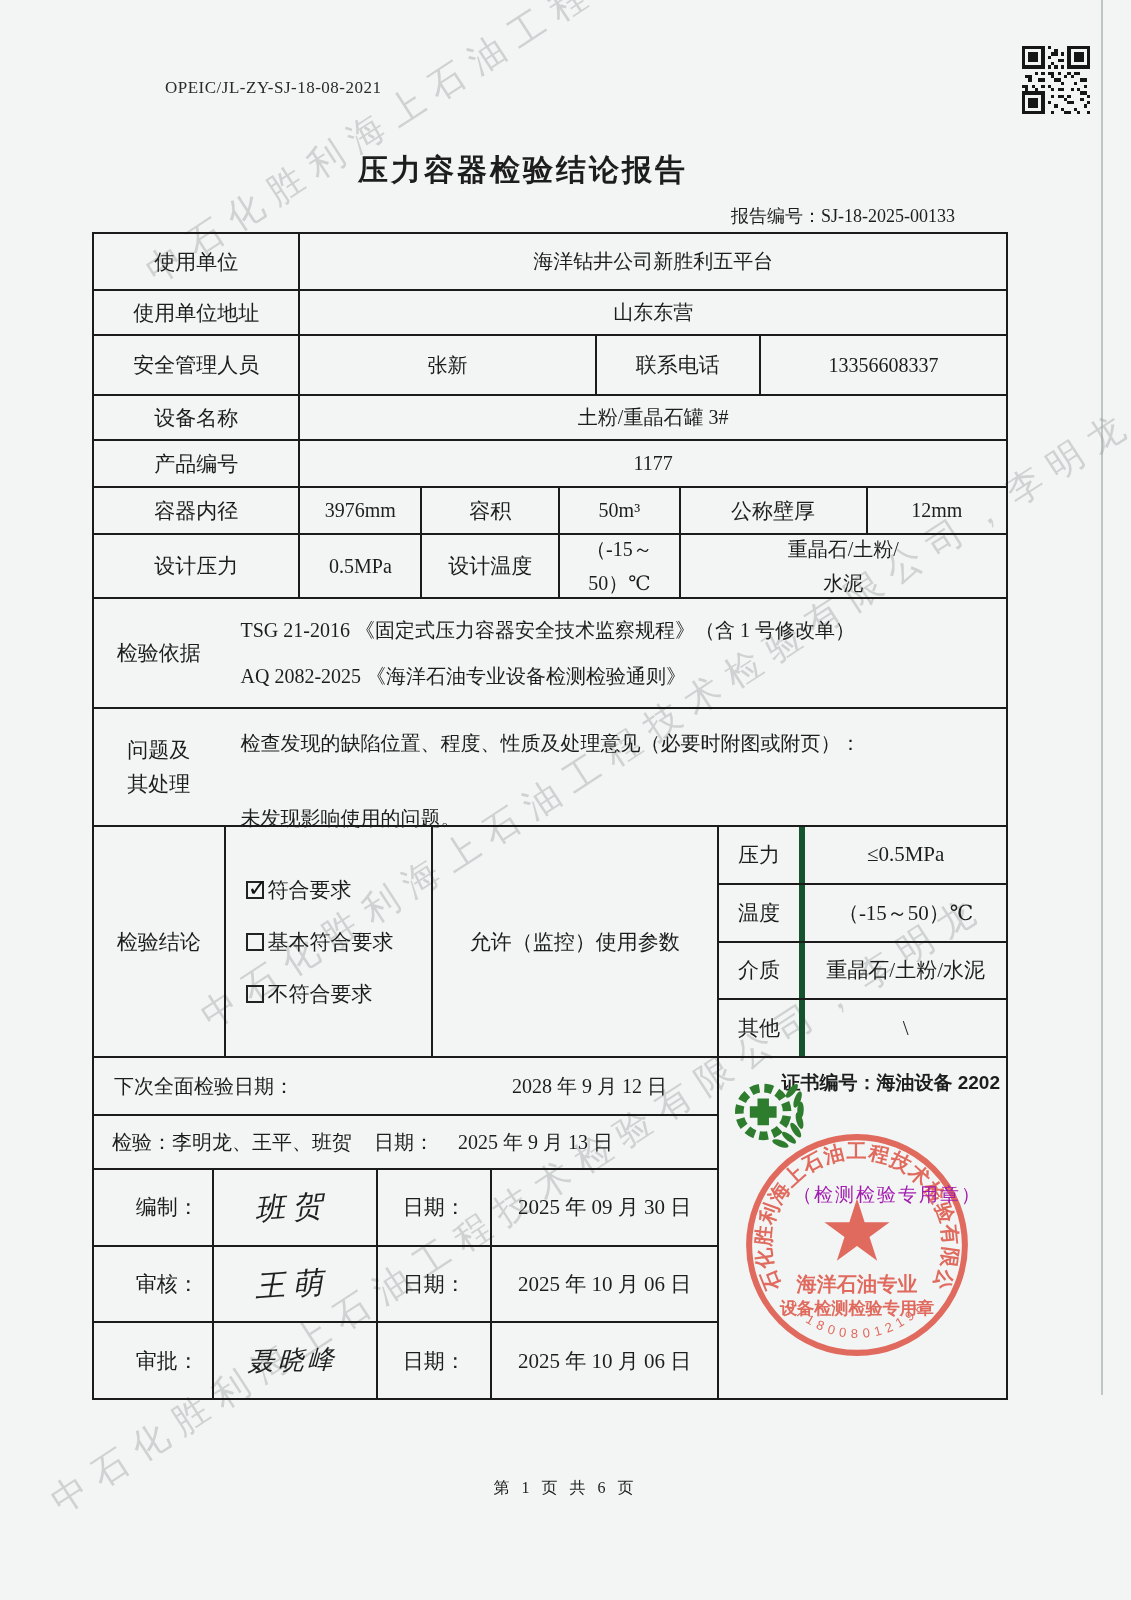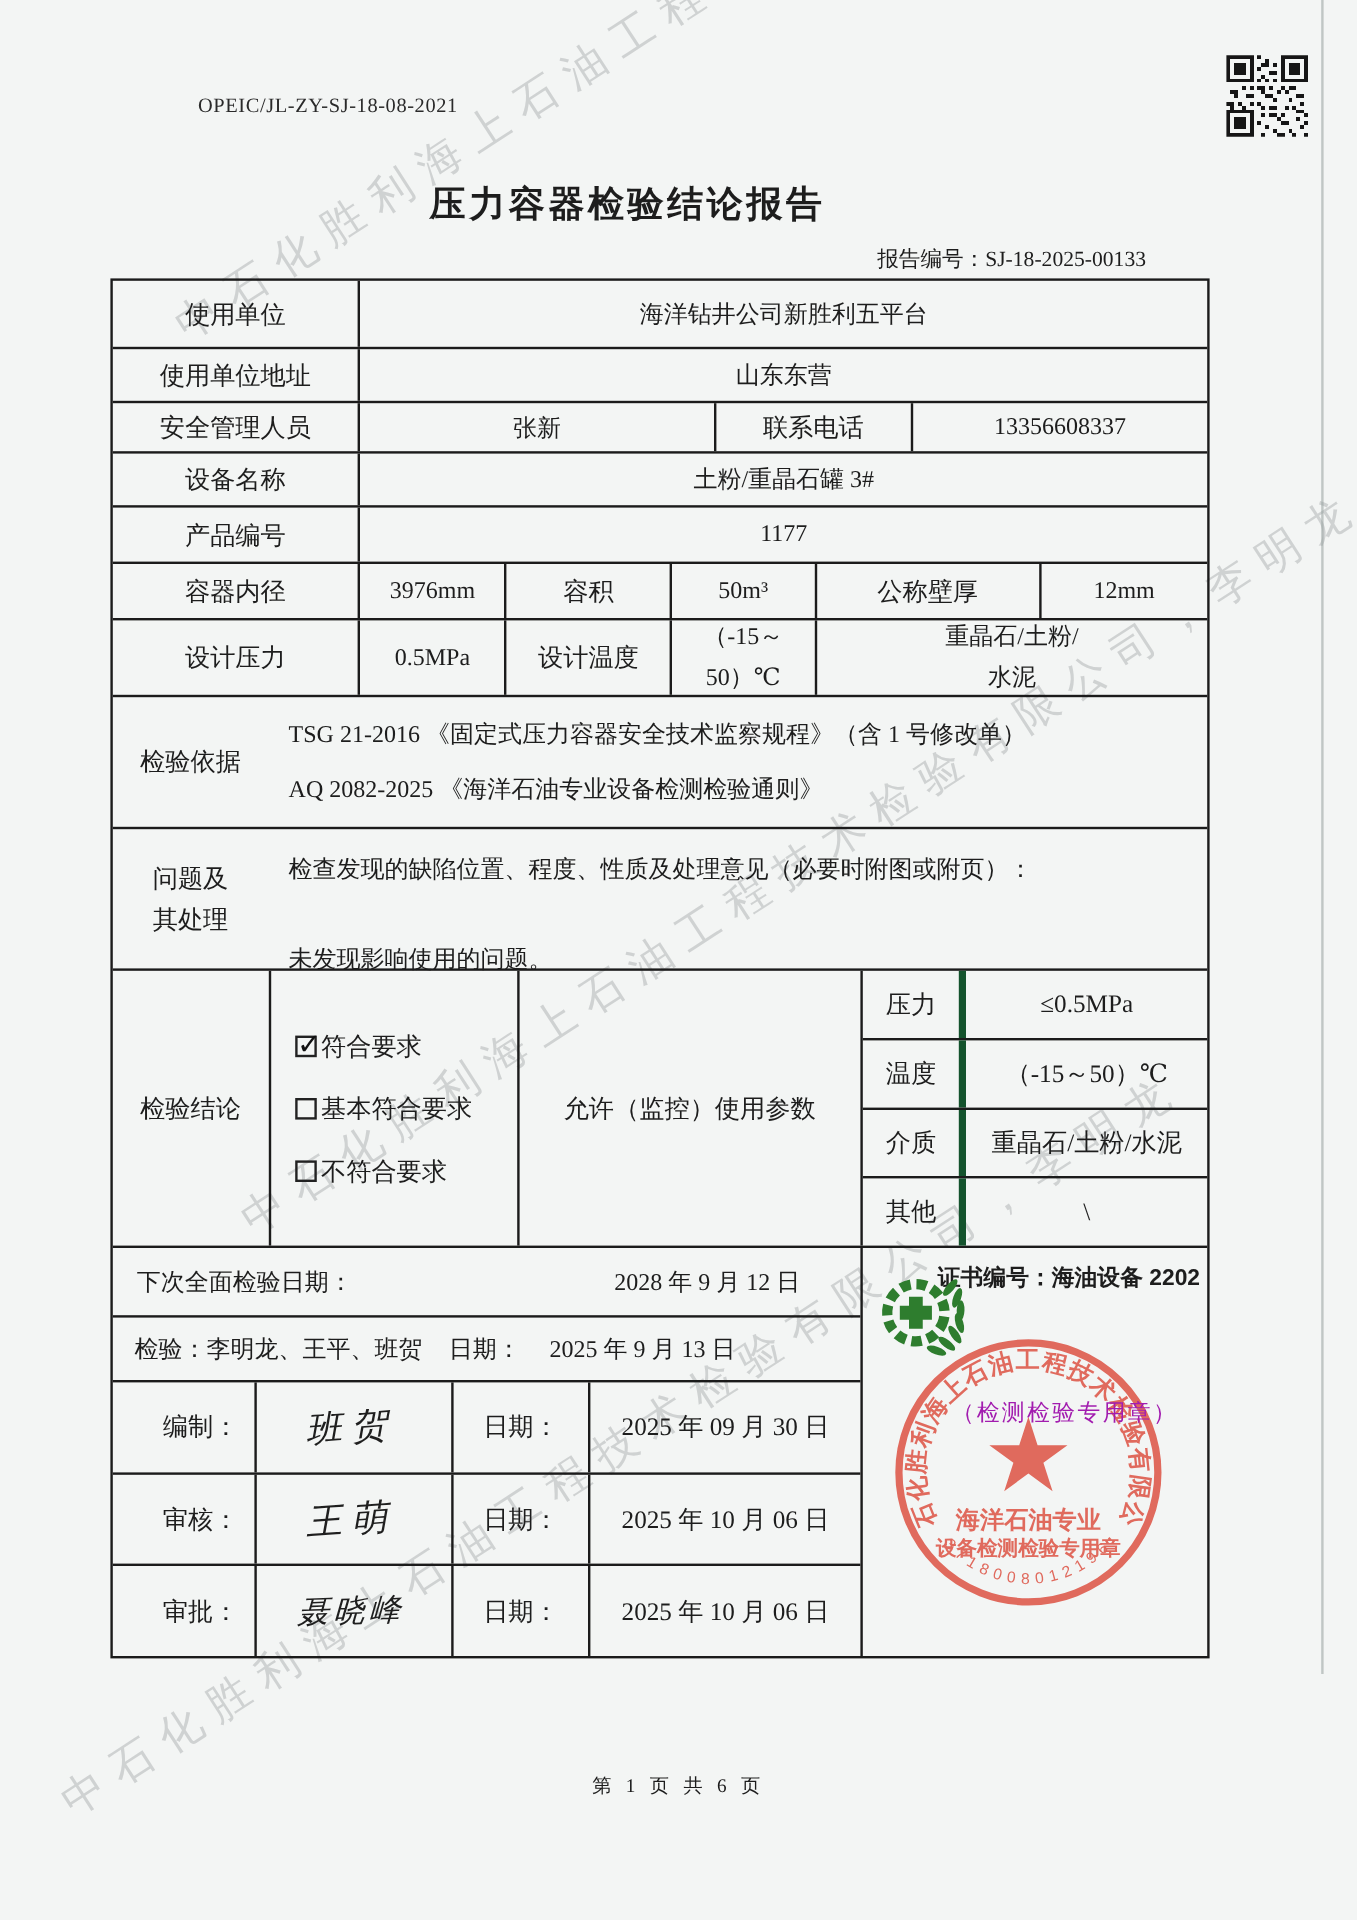--- a/index.html
+++ b/index.html
@@ -18,21 +18,21 @@
       font-family:"Liberation Sans","DejaVu Sans",sans-serif;pointer-events:none;}
   
   .tbl{position:absolute;left:92px;top:232px;width:916px;border:2px solid #1b1b1b;
        font-size:20px;box-sizing:border-box;}
   .tr{display:flex;box-sizing:border-box;}
   .tr + .tr{border-top:2px solid #1b1b1b;}
   .td{box-sizing:border-box;display:flex;align-items:center;justify-content:center;
       text-align:center;overflow:hidden;}
   .td + .td{border-left:2px solid #1b1b1b;}
   .lab{font-size:21px;}
-  .h55{height:55px}.h45{height:45px}.h46{height:42px}.h47{height:47px}.h64{height:64px}
+  .h55{height:55px}.h45{height:45px}.h46{height:60px}.h47{height:47px}.h64{height:64px}
   .h110{height:110px}.h118{height:118px}.h231{height:231px}.h342{height:342px}
   .w-label{flex:0 0 22.4%;}
   .w-rest{flex:1 1 auto;}
   .r3-v{flex:0 0 32.5%;} .r3-pl{flex:0 0 18%;} .r3-p{flex:1 1 auto;}
   .r6-a{flex:0 0 13.4%;} .r6-b{flex:0 0 15.1%;} .r6-c{flex:0 0 13.2%;} .r6-d{flex:0 0 20.5%;} .r6-e{flex:1 1 auto;}
   .w-lab2{flex:0 0 14.2%;}
   .basis-body{flex:1 1 auto;display:flex;flex-direction:column;justify-content:center;
               align-items:flex-start;padding-left:17px;line-height:46px;text-align:left;}
   .issue-body{flex:1 1 auto;display:flex;flex-direction:column;justify-content:flex-start;
               align-items:flex-start;padding:14px 0 0 17px;line-height:40px;text-align:left;gap:35px;}

